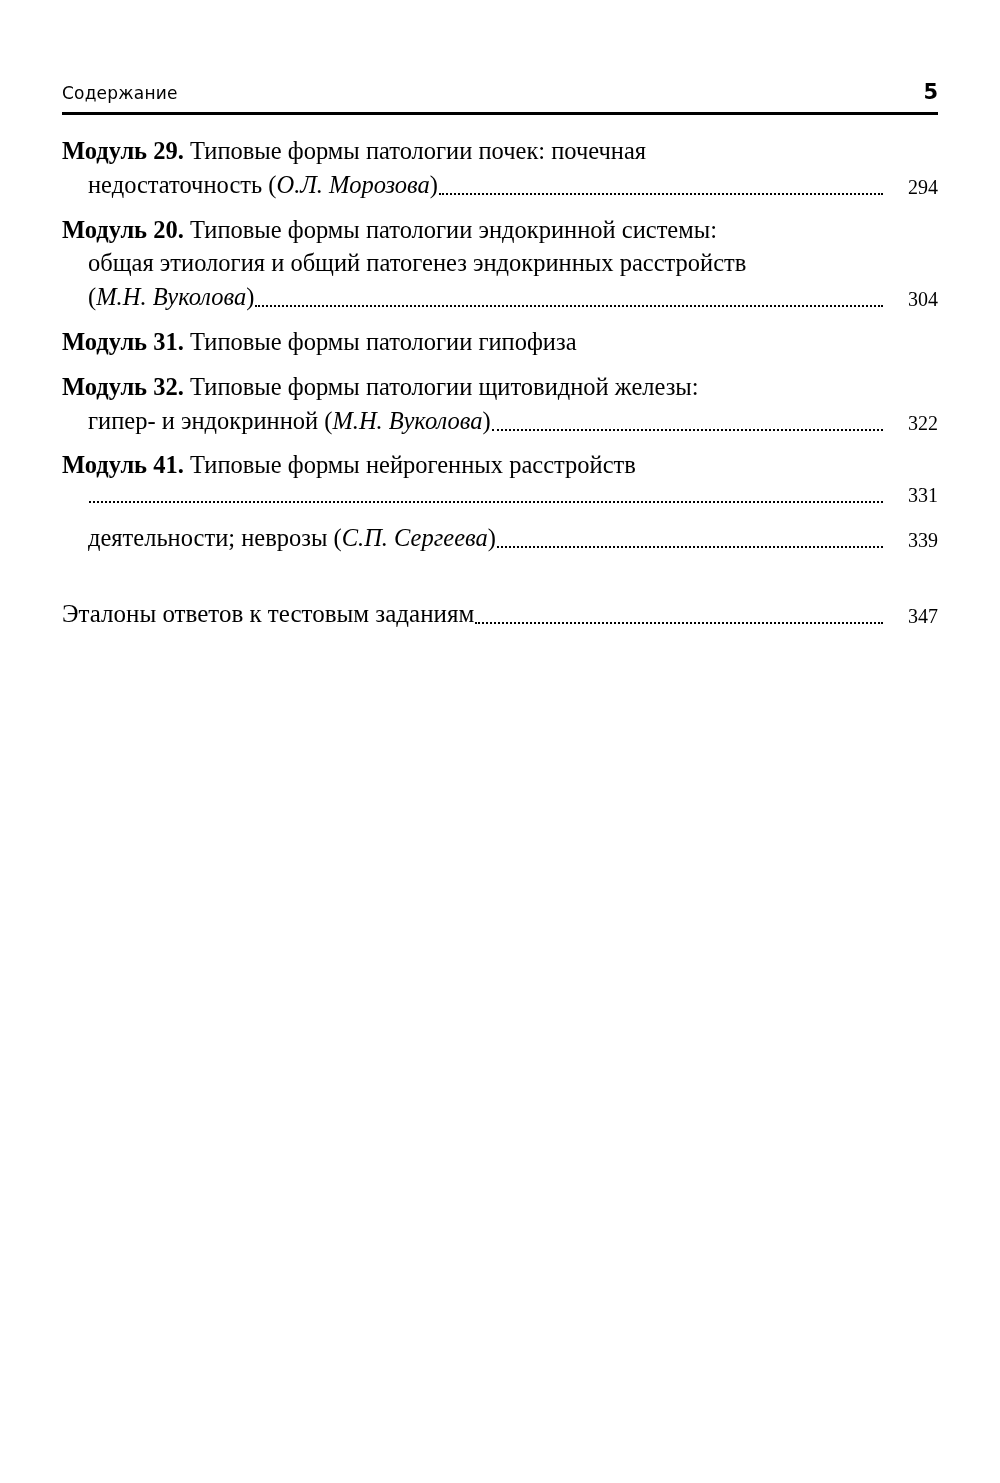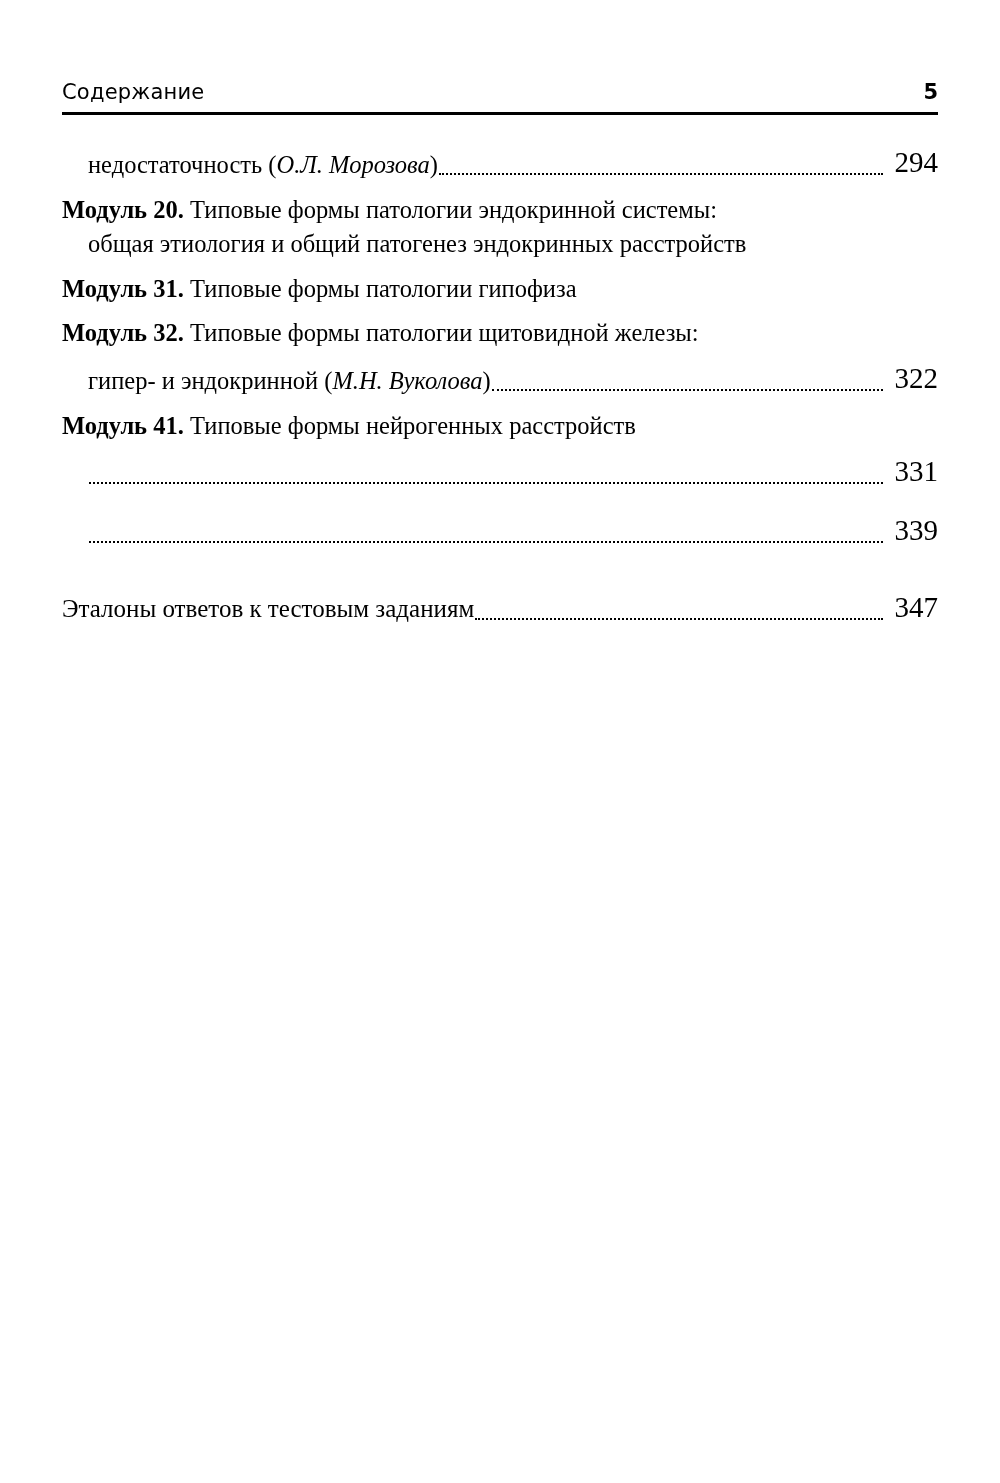--- a/index.html
+++ b/index.html
@@ -28,21 +28,21 @@
     position: absolute;
     left: 62px;
     top: 80px;
     width: 876px;
     display: flex;
     align-items: baseline;
     justify-content: space-between;
   }
   .header-title {
     font-family: "DejaVu Sans", sans-serif;
-    font-size: 21px;
+    font-size: 17px;
     letter-spacing: 0.2px;
     color: #000;
   }
   .header-page {
     font-family: "DejaVu Sans", sans-serif;
     font-size: 21px;
     font-weight: bold;
     color: #000;
   }
   .header-rule {
@@ -98,22 +98,21 @@
     position: absolute;
     left: 0;
     right: 0;
     bottom: 0.28em;
     border-bottom: 2px dotted #000;
   }
   .row .page-num {
     flex: 0 0 auto;
     text-align: right;
     min-width: 54px;
-    font-size: 29px;
-    margin-top: 8px;
+    font-size: 20px;
   }
 
   .indent {
     padding-left: 26px;
   }
 
   .modnum {
     font-weight: bold;
   }
   .auth {
@@ -132,35 +131,46 @@
 
   <div class="header">
     <span class="header-title">Содержание</span>
     <span class="header-page">5</span>
   </div>
   <div class="header-rule"></div>
 
   <div class="toc">
 
     <div class="entry">
+      <div class="line">
+        <span class="modnum">Модуль 29.</span>
+        <span>Типовые формы патологии почек: почечная</span>
+      </div>
       <div class="line indent">
         <div class="row">
           <span class="text"><span>недостаточность (</span><span class="auth">О.Л. Морозова</span><span>)</span></span>
           <span class="leader"></span>
           <span class="page-num">294</span>
         </div>
       </div>
     </div>
 
     <div class="entry">
       <div class="line">
         <span class="modnum">Модуль 20.</span>
         <span>Типовые формы патологии эндокринной системы:</span>
       </div>
       <div class="line indent">общая этиология и общий патогенез эндокринных расстройств</div>
+      <div class="line indent">
+        <div class="row">
+          <span class="text"><span>(</span><span class="auth">М.Н. Вуколова</span><span>)</span></span>
+          <span class="leader"></span>
+          <span class="page-num">304</span>
+        </div>
+      </div>
     </div>
 
     <div class="entry">
       <div class="line">
         <span class="modnum">Модуль 31.</span>
         <span>Типовые формы патологии гипофиза</span>
       </div>
     </div>
 
     <div class="entry">
@@ -186,20 +196,21 @@
         <div class="row">
           <span class="leader"></span>
           <span class="page-num">331</span>
         </div>
       </div>
     </div>
 
     <div class="entry">
       <div class="line indent">
         <div class="row">
+          <span class="text"><span>деятельности; неврозы (</span><span class="auth">С.П. Сергеева</span><span>)</span></span>
           <span class="leader"></span>
           <span class="page-num">339</span>
         </div>
       </div>
     </div>
 
     <div class="entry last-group">
       <div class="line">
         <div class="row">
           <span class="text answers">Эталоны ответов к тестовым заданиям</span>

